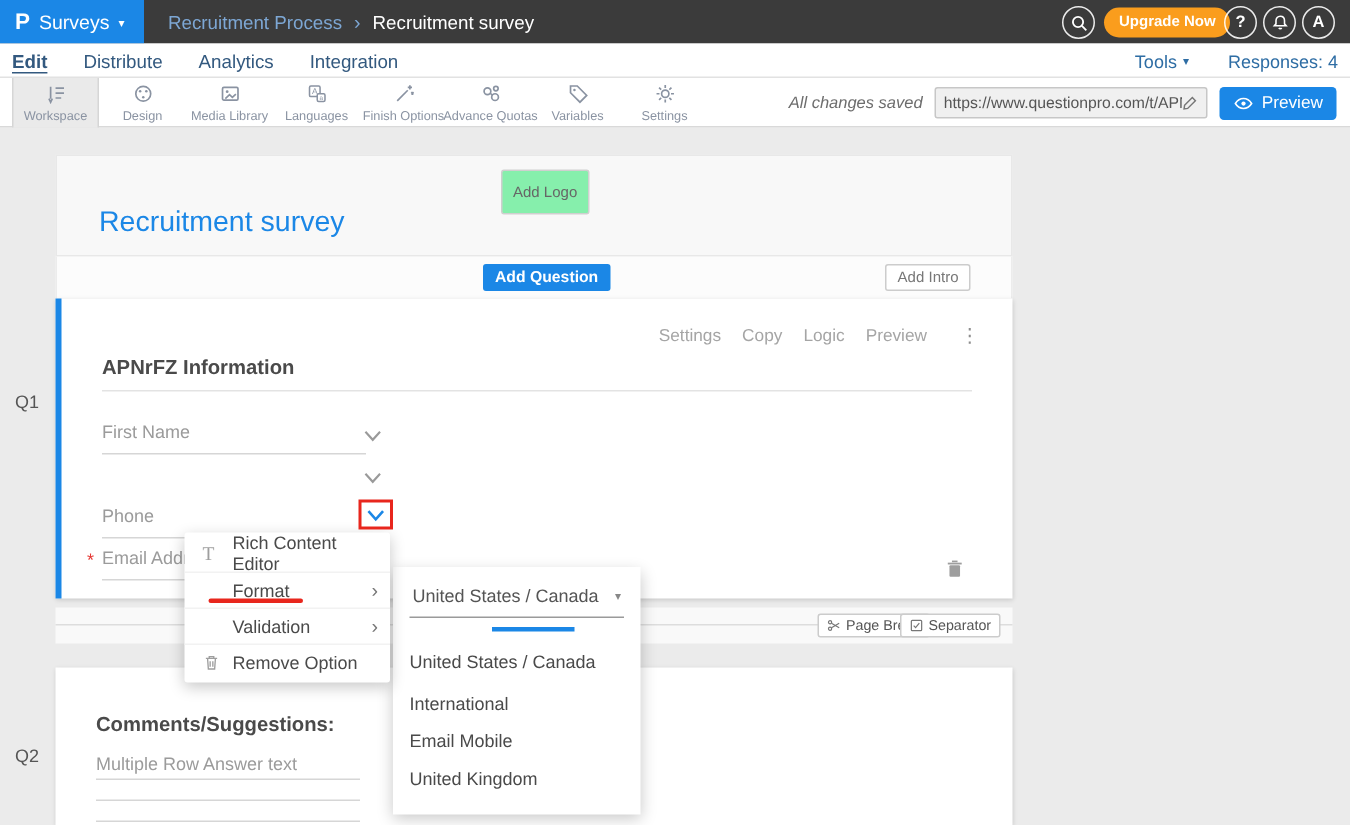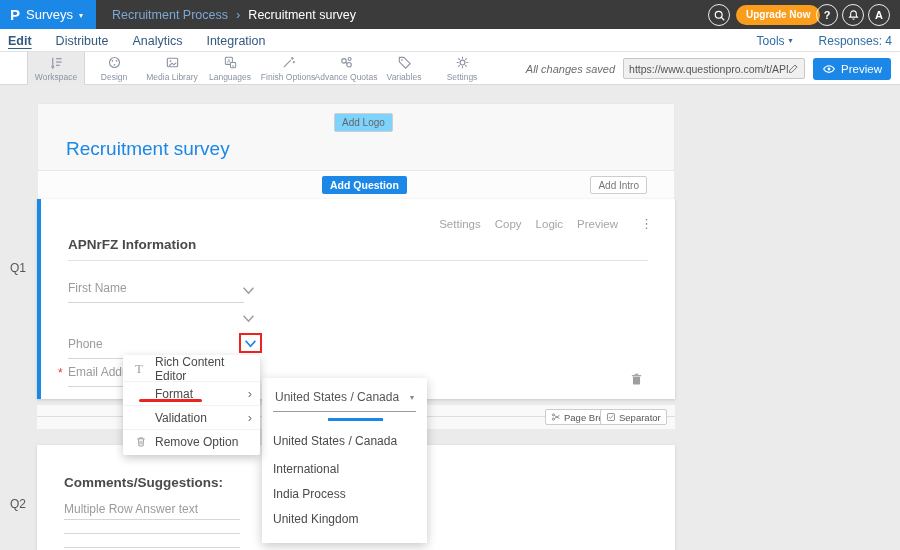--- a/index.html
+++ b/index.html
@@ -29,40 +29,40 @@
   .tabs { position:absolute; left:8px; top:0; height:23px; display:flex; align-items:center; gap:24px; }
   .tab { font-size:12.5px; color:#33597f; cursor:pointer; }
   .tab-active { font-weight:bold; text-decoration:underline; text-underline-offset:3px; }
   .tabbar-right { position:absolute; right:8px; top:0; height:23px; display:flex; align-items:center; gap:26px; }
   .tools-link { font-size:12px; color:#2e6da4; cursor:pointer; display:flex; align-items:center; gap:4px; }
   .tools-caret { font-size:8px; }
   .responses { font-size:12px; color:#2e6da4; cursor:pointer; }
 
   
   .toolbar { position:absolute; left:0; top:52px; width:900px; height:33px; background:#fff; border-bottom:1px solid #d9d9d9; }
-  .tool-items { position:absolute; left:8px; top:0; display:flex; height:33px;margin-left:19px; }
+  .tool-items { position:absolute; left:8px; top:0; display:flex; height:33px; }
   .tool-item { width:58px; height:33px; display:flex; flex-direction:column; align-items:center; justify-content:center;
     gap:2px; color:#8a93a2; cursor:pointer; }
   .tool-item .tl { font-size:8.5px; white-space:nowrap; }
   .tool-item.active { background:#eaeaea; border-left:1px solid #d6d6d6; border-right:1px solid #d6d6d6; }
   .toolbar-right { position:absolute; right:9px; top:0; height:33px; display:flex; align-items:center; gap:8px; }
   .saved-status { font-style:italic; font-size:11px; color:#6d6d6d; }
   .urlbox { width:182px; height:21px; background:#f0f0f0; border:1px solid #c7c7c7; border-radius:2px;
     display:flex; align-items:center; cursor:text; }
   .url-text { flex:1; font-size:10.5px; color:#555; padding:0 5px; white-space:nowrap; overflow:hidden; }
   .url-pencil { color:#777; padding-right:5px; cursor:pointer; }
   .preview-btn { height:22px; padding:0 9px; background:#1b87e6; border-radius:3px; color:#fff; font-size:11.5px;
     display:flex; align-items:center; gap:5px; cursor:pointer; }
 
   
   .qlabel { position:absolute; font-size:12px; color:#555;margin-top:17px; }
   .q1-label { left:10px; top:244px; } .q2-label { left:10px; top:480px; }
 
   .survey-header { position:absolute; left:37px; top:103px; width:638px; height:68px; background:#f8f8f8; border:1px solid #e8e8e8; }
-  .add-logo-btn { position:absolute; left:296px; top:9px; height:19px; padding:0 7px; background:#7dd3fc; border:1px solid #cfcfcf;
+  .add-logo-btn { position:absolute; left:296px; top:9px; height:30px; padding:0 7px; background:#86efac; border:1px solid #cfcfcf;
     border-radius:2px; font-size:10px; color:#666; display:flex; align-items:center; cursor:pointer; }
   .survey-title { position:absolute; left:28px; top:34px; font-size:19px; color:#1b87e6; cursor:text; }
 
   .addq-band { position:absolute; left:37px; top:171px; width:638px; height:28px; background:#fcfcfc; border-left:1px solid #ececec; border-right:1px solid #ececec; }
   .add-question-btn { position:absolute; left:284px; top:5px; height:18px; padding:2px 8px; background:#1b87e6; color:#fff;
     font-size:10.5px; font-weight:bold; border-radius:2px; display:flex; align-items:center; cursor:pointer; }
   .add-intro-btn { position:absolute; right:27px; top:5px; height:18px; padding:0 7px; background:#fff; border:1px solid #ccc;
     border-radius:2px; font-size:10px; color:#777; display:flex; align-items:center; cursor:pointer; }
 
   .q1-card { position:absolute; left:37px; top:199px; width:638px; height:200px; background:#fff;
@@ -363,21 +363,21 @@
   </div>
 
   <div class="submenu">
     <div class="sm-select">
       <span>United States / Canada</span>
       <span class="sm-caret">▾</span>
     </div>
     <div class="sm-bluebar"></div>
     <div class="sm-opt o0">United States / Canada</div>
     <div class="sm-opt o1">International</div>
-    <div class="sm-opt o2">India Process</div>
+    <div class="sm-opt o2">Email Mobile</div>
     <div class="sm-opt o3">United Kingdom</div>
   </div>
 
   <div class="red-box">
     <svg width="13" height="9" viewBox="0 0 12 8" fill="none" stroke="#1b87e6" stroke-width="1.6">
         <polyline points="1.5,1.5 6,6.5 10.5,1.5"></polyline>
       </svg>
   </div>
   <div class="red-underline"></div>
 

